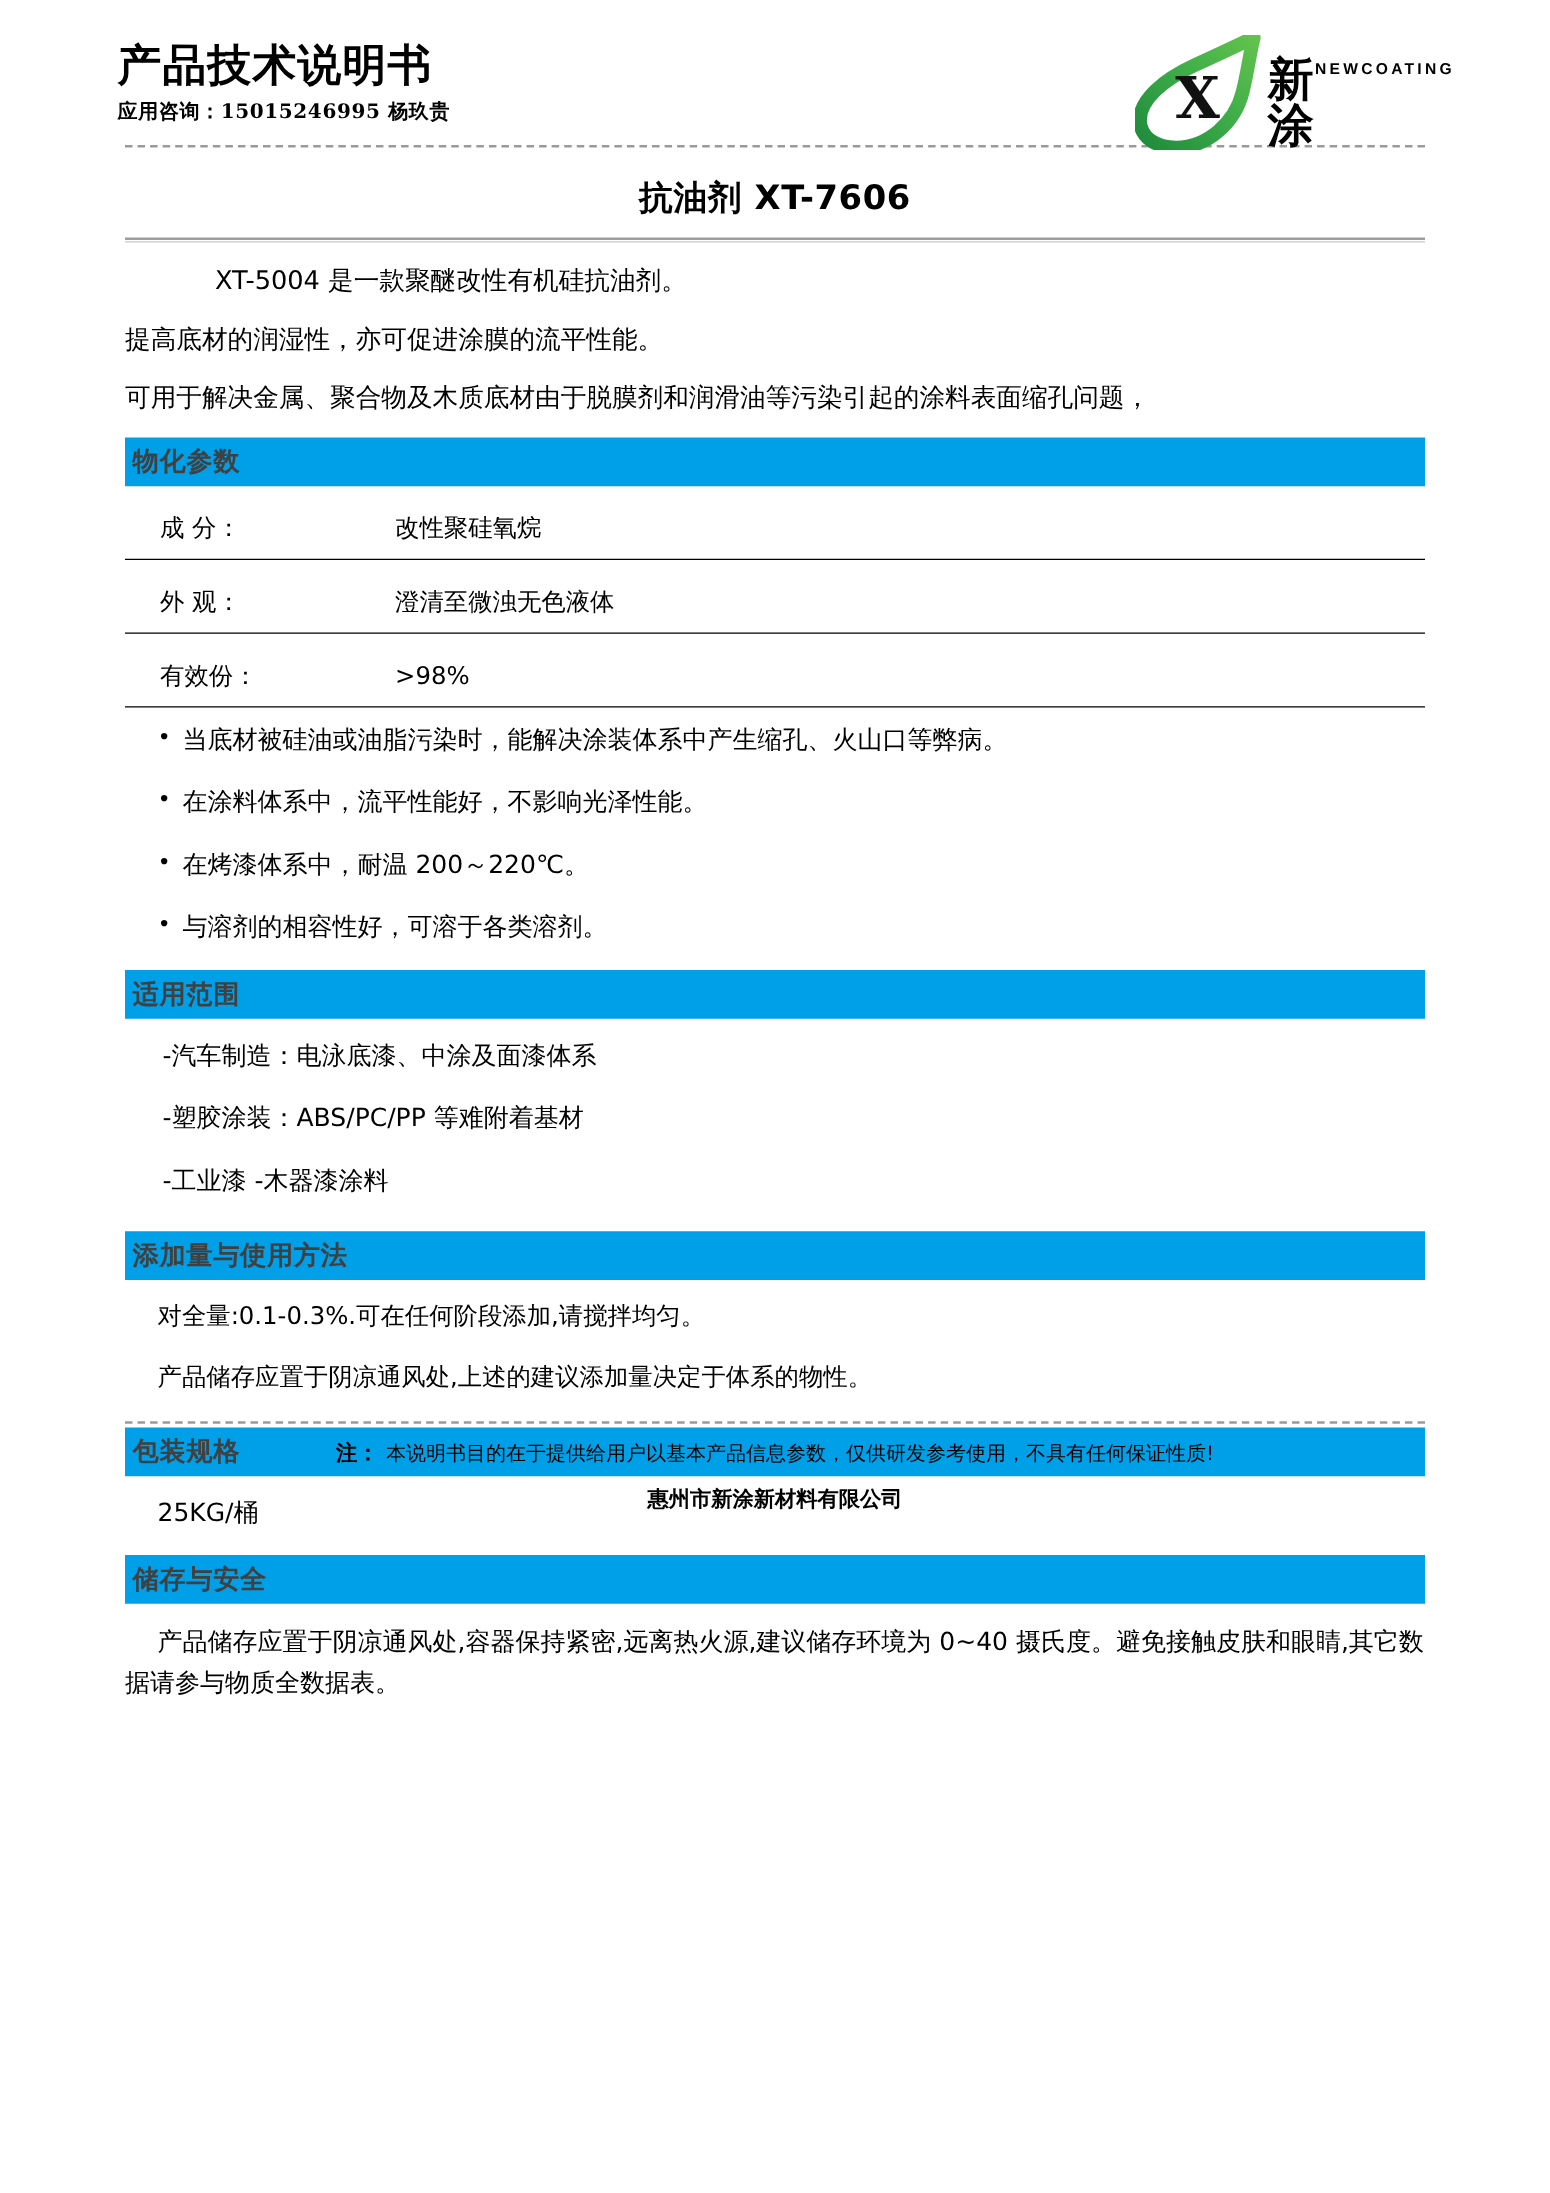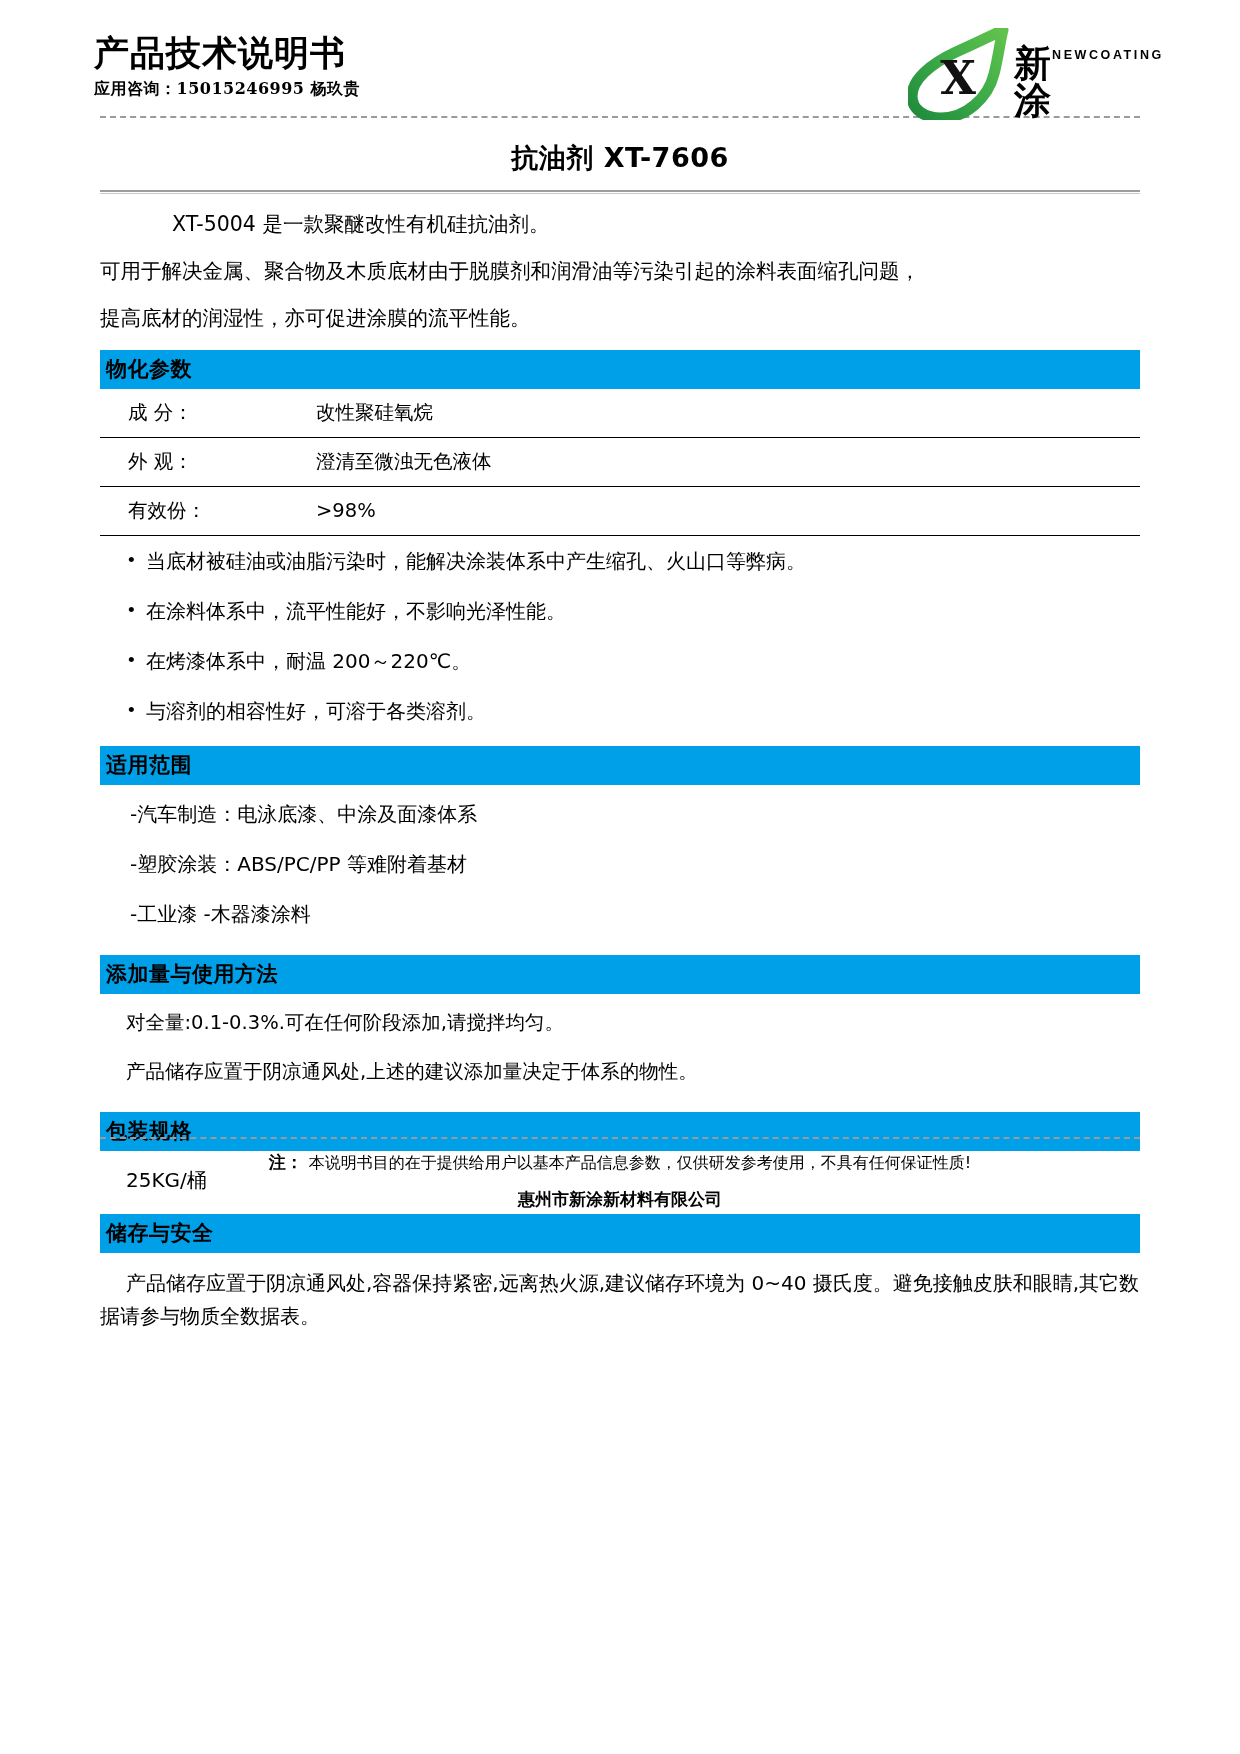--- a/index.html
+++ b/index.html
@@ -133,33 +133,33 @@
 
   
   .section-bar {
     background: #00A0E9;
     padding: 5px 0 6px 6px;
     margin-top: 4px;
   }
   .section-bar-label {
     font-size: 21px;
     font-weight: bold;
-    color: #000000;
+    color: #404040;
     font-family: "DejaVu Sans", "Liberation Sans", sans-serif;
     letter-spacing: 0.5px;
   }
 
   
   .spec-table {
     width: 100%;
     border-collapse: collapse;
   }
   .spec-table td {
     border-bottom: 1px solid #000000;
-    padding: 10px 0 11px 0;
+    padding: 20px 0 11px 0;
     font-size: 19.5px;
     font-family: "DejaVu Sans", "Liberation Sans", sans-serif;
     vertical-align: middle;
   }
   .spec-label {
     width: 180px;
     padding-left: 28px !important;
   }
   .spec-value {
     padding-left: 8px !important;
@@ -297,22 +297,22 @@
 
   <div class="product-title-wrap">
     <span class="product-title">抗油剂 XT-7606</span>
   </div>
   <div class="double-rule"></div>
 
   <div class="content">
 
     <div class="intro">
       <p class="indent">XT-5004 是一款聚醚改性有机硅抗油剂。</p>
+      <p>提高底材的润湿性，亦可促进涂膜的流平性能。</p>
       <p>可用于解决金属、聚合物及木质底材由于脱膜剂和润滑油等污染引起的涂料表面缩孔问题，</p>
-      <p>提高底材的润湿性，亦可促进涂膜的流平性能。</p>
     </div>
 
     <div class="section-bar">
       <span class="section-bar-label">物化参数</span>
     </div>
     <table class="spec-table">
       <tbody>
         <tr>
           <td class="spec-label">成  分：</td>
           <td class="spec-value">改性聚硅氧烷</td>

